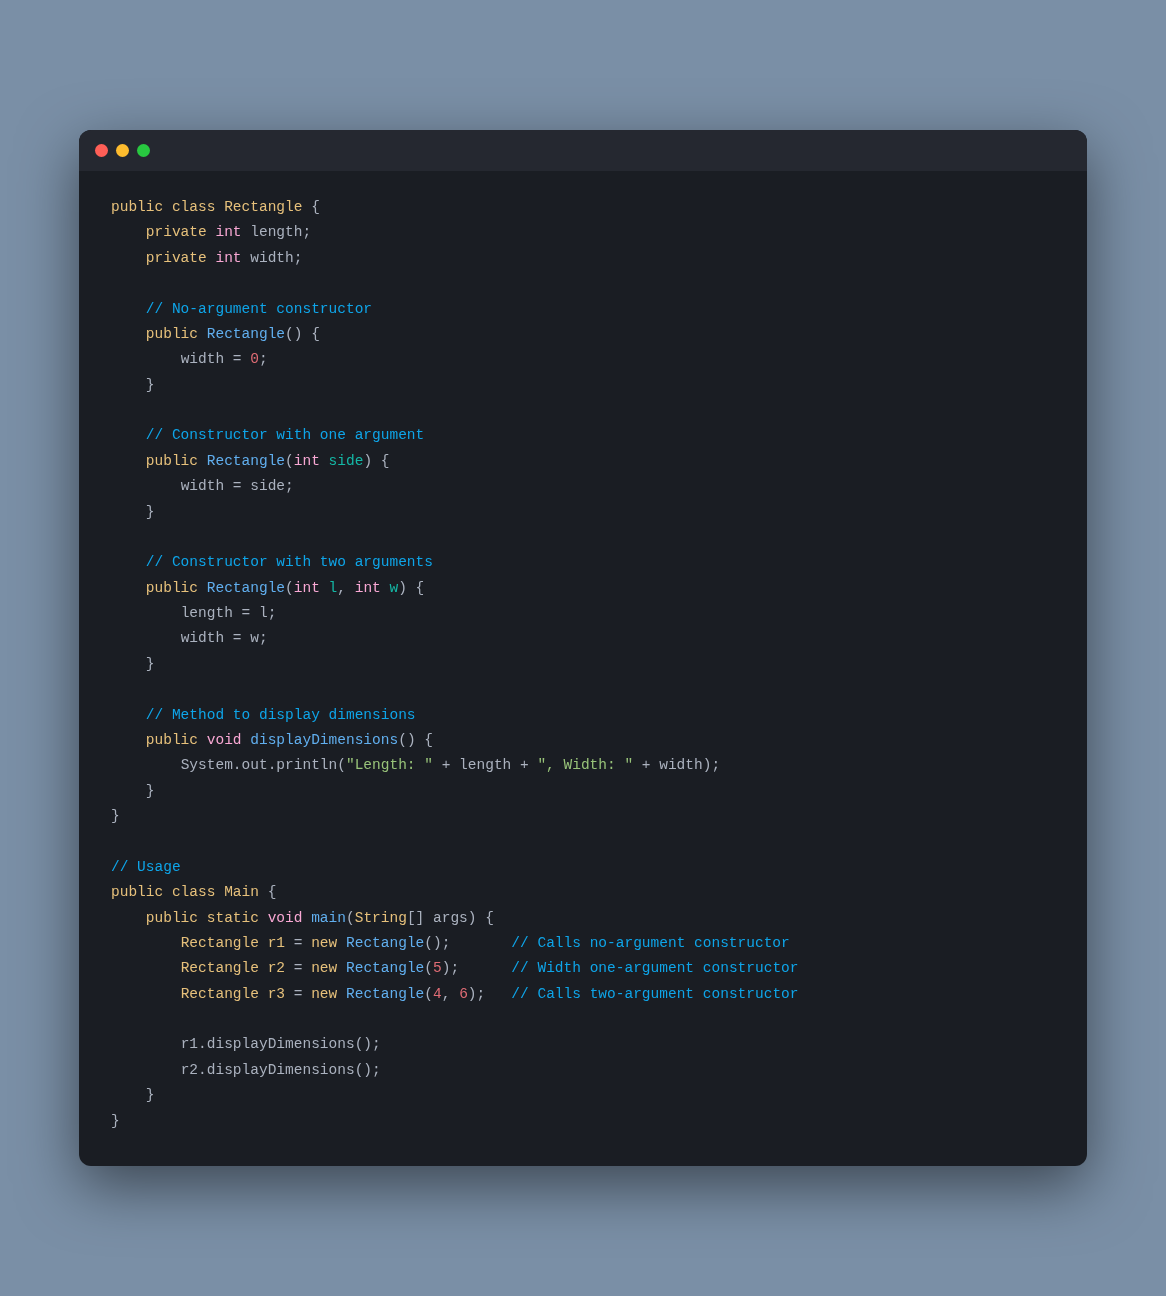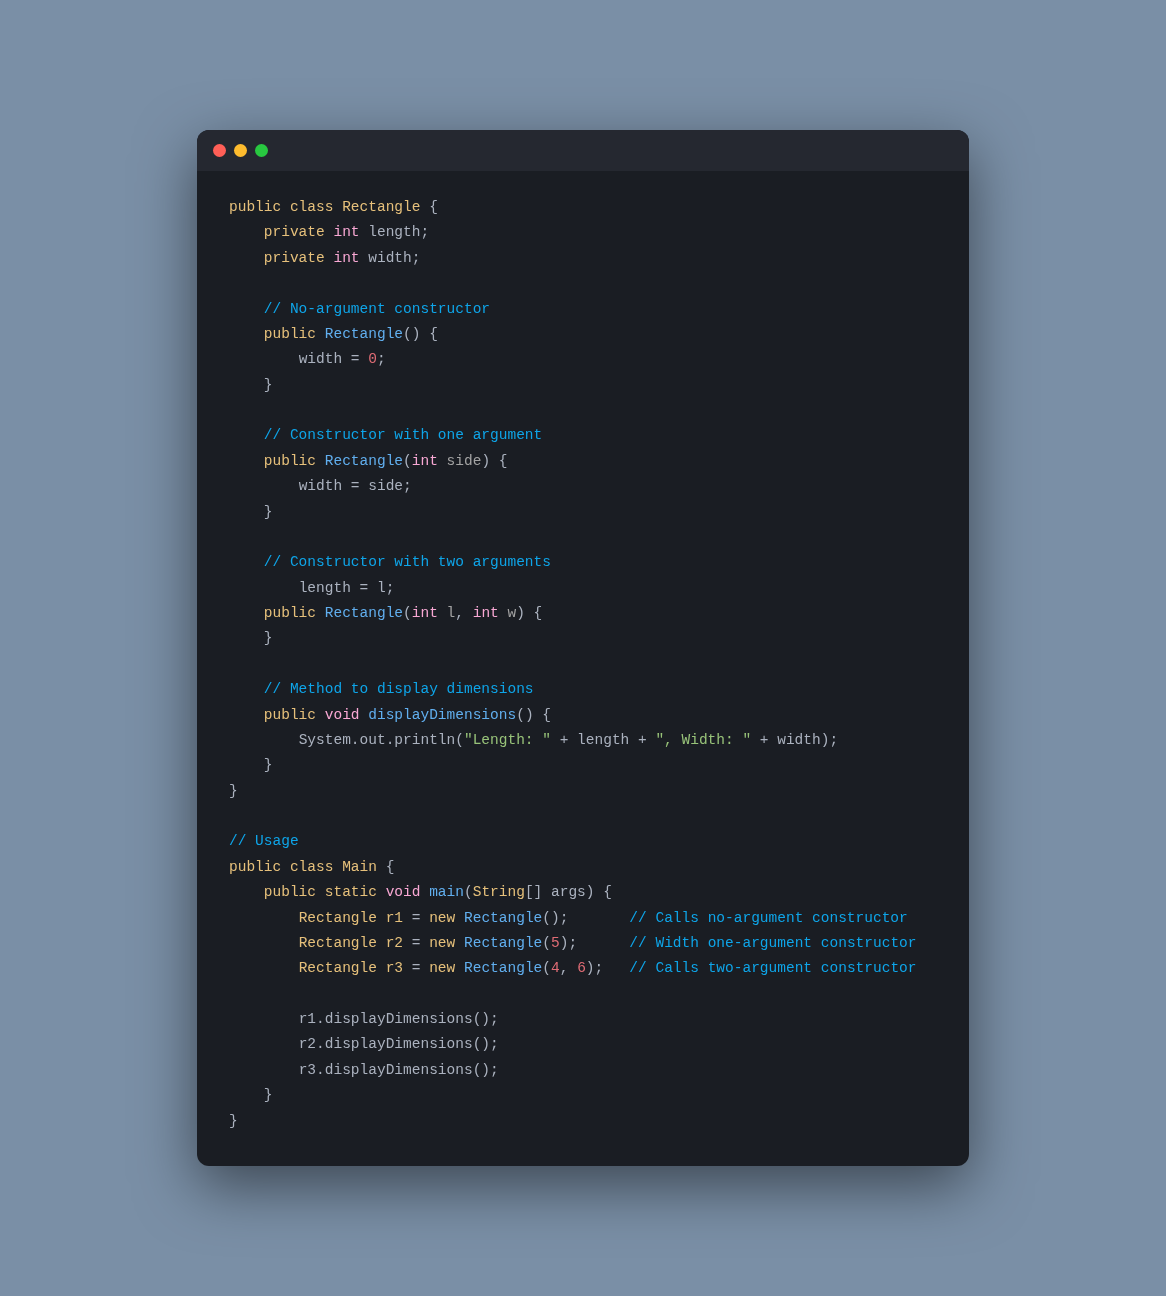--- a/index.html
+++ b/index.html
@@ -12,21 +12,21 @@
       width: 1166px;
       height: 1296px;
       background-color: #7a8fa6;
       display: flex;
       align-items: center;
       justify-content: center;
       font-family: 'Courier New', Courier, monospace;
     }
 
     .window {
-      width: 772px;
+      width: 1008px;
       background-color: #1a1d23;
       border-radius: 12px;
       box-shadow: 0 20px 60px rgba(0,0,0,0.5);
       overflow: hidden;
     }
 
     .titlebar {
       background-color: #252830;
       padding: 14px 16px;
       display: flex;
@@ -57,21 +57,21 @@
     }
 
     .kw { color: #e6c07b; }       
     .kw2 { color: #f9a8d4; }      
     .classname { color: #e6c07b; } 
     .methodname { color: #61afef; } 
     .comment { color: #0ea5e9; }   
     .string { color: #98c379; }    
     .number { color: #e06c75; }    
     .plain { color: #abb2bf; }     
-    .param { color: #a3a3a3; }     
+    .param { color: #14b8a6; }     
     .varname { color: #e5c07b; }   
   </style>
 </head>
 <body>
 
 <div class="window">
   <div class="titlebar">
     <div class="dot dot-red"></div>
     <div class="dot dot-yellow"></div>
     <div class="dot dot-green"></div>
@@ -86,37 +86,37 @@
     <span class="line">    <span class="kw">public</span> <span class="methodname">Rectangle</span><span class="plain">() {</span></span>
     <span class="line">        <span class="plain">width = </span><span class="number">0</span><span class="plain">;</span></span>
     <span class="line">    <span class="plain">}</span></span>
     <span class="line"> </span>
     <span class="line">    <span class="comment">// Constructor with one argument</span></span>
     <span class="line">    <span class="kw">public</span> <span class="methodname">Rectangle</span><span class="plain">(</span><span class="kw2">int</span> <span class="param">side</span><span class="plain">) {</span></span>
     <span class="line">        <span class="plain">width = side;</span></span>
     <span class="line">    <span class="plain">}</span></span>
     <span class="line"> </span>
     <span class="line">    <span class="comment">// Constructor with two arguments</span></span>
+    <span class="line">    <span class="kw">public</span> <span class="methodname">Rectangle</span><span class="plain">(</span><span class="kw2">int</span> <span class="param">l</span><span class="plain">, </span><span class="kw2">int</span> <span class="param">w</span><span class="plain">) {</span></span>
     <span class="line">        <span class="plain">length = l;</span></span>
-    <span class="line">    <span class="kw">public</span> <span class="methodname">Rectangle</span><span class="plain">(</span><span class="kw2">int</span> <span class="param">l</span><span class="plain">, </span><span class="kw2">int</span> <span class="param">w</span><span class="plain">) {</span></span>
+    <span class="line">        <span class="plain">width = w;</span></span>
     <span class="line">    <span class="plain">}</span></span>
     <span class="line"> </span>
     <span class="line">    <span class="comment">// Method to display dimensions</span></span>
     <span class="line">    <span class="kw">public</span> <span class="kw2">void</span> <span class="methodname">displayDimensions</span><span class="plain">() {</span></span>
     <span class="line">        <span class="plain">System.out.println(</span><span class="string">"Length: "</span><span class="plain"> + length + </span><span class="string">", Width: "</span><span class="plain"> + width);</span></span>
     <span class="line">    <span class="plain">}</span></span>
     <span class="line"><span class="plain">}</span></span>
     <span class="line"> </span>
     <span class="line"><span class="comment">// Usage</span></span>
     <span class="line"><span class="kw">public</span> <span class="kw">class</span> <span class="classname">Main</span> <span class="plain">{</span></span>
     <span class="line">    <span class="kw">public</span> <span class="kw">static</span> <span class="kw2">void</span> <span class="methodname">main</span><span class="plain">(</span><span class="classname">String</span><span class="plain">[] args) {</span></span>
     <span class="line">        <span class="classname">Rectangle</span> <span class="varname">r1</span> <span class="plain">= </span><span class="kw">new</span> <span class="methodname">Rectangle</span><span class="plain">();       </span><span class="comment">// Calls no-argument constructor</span></span>
     <span class="line">        <span class="classname">Rectangle</span> <span class="varname">r2</span> <span class="plain">= </span><span class="kw">new</span> <span class="methodname">Rectangle</span><span class="plain">(</span><span class="number">5</span><span class="plain">);      </span><span class="comment">// Width one-argument constructor</span></span>
     <span class="line">        <span class="classname">Rectangle</span> <span class="varname">r3</span> <span class="plain">= </span><span class="kw">new</span> <span class="methodname">Rectangle</span><span class="plain">(</span><span class="number">4</span><span class="plain">, </span><span class="number">6</span><span class="plain">);   </span><span class="comment">// Calls two-argument constructor</span></span>
     <span class="line"> </span>
     <span class="line">        <span class="plain">r1.displayDimensions();</span></span>
     <span class="line">        <span class="plain">r2.displayDimensions();</span></span>
-    <span class="line">        <span class="plain">r3.displayDimensions();</span></span>
     <span class="line">    <span class="plain">}</span></span>
     <span class="line"><span class="plain">}</span></span>
 
   </div>
 </div>
 
 </body></html>

